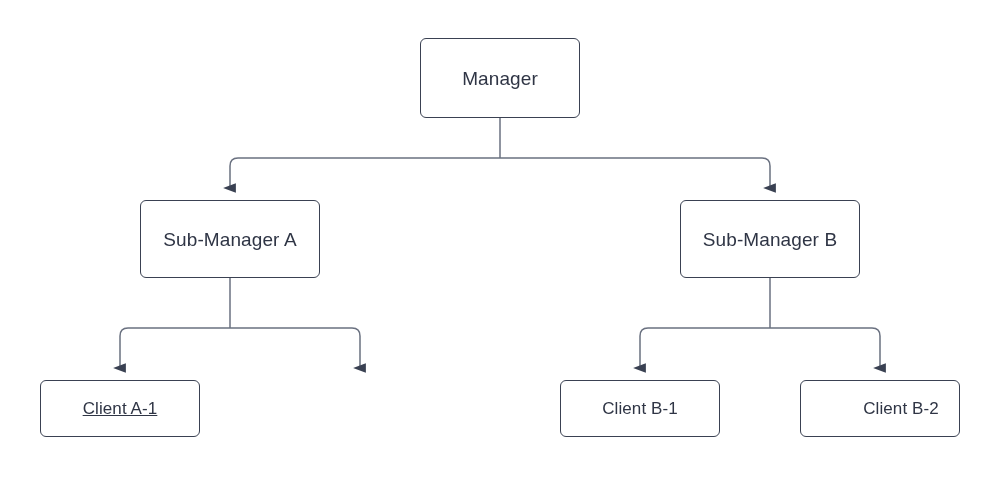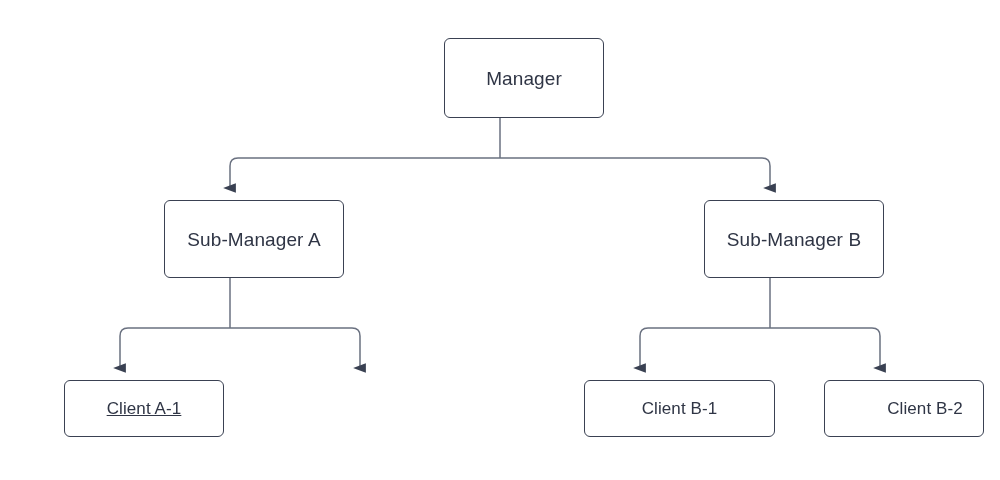--- a/index.html
+++ b/index.html
@@ -32,21 +32,20 @@
     border-radius: 6px;
     display: flex;
     align-items: center;
     justify-content: center;
     color: #2f3545;
     font-size: 19px;
     line-height: 1;
     letter-spacing: 0.1px;
     white-space: nowrap;
     z-index: 2;
-    margin-left: 24px;
   }
   .node.level-root { font-size: 19px; }
   .node.level-mid  { font-size: 19px; }
   .node.level-leaf { font-size: 17px; }
   .node-label {
     pointer-events: none;
   }
 </style>
 </head>
 <body>
@@ -92,21 +91,21 @@
 
   <div class="node level-mid" style="left:680px; top:200px; width:180px; height:78px;">
     <span class="node-label">Sub-Manager B</span>
   </div>
 
   <div class="node level-leaf" style="left:40px; top:380px; width:160px; height:57px;text-decoration:underline;">
     <span class="node-label">Client A-1</span>
   </div>
 
 
-  <div class="node level-leaf" style="left:560px; top:380px; width:191px; height:57px;">
+  <div class="node level-leaf" style="left:560px; top:380px; width:160px; height:57px;">
     <span class="node-label">Client B-1</span>
   </div>
 
   <div class="node level-leaf" style="left:800px; top:380px; width:160px; height:57px;padding-left:42px;">
     <span class="node-label">Client B-2</span>
   </div>
 
 </div>
 
 </body></html>

